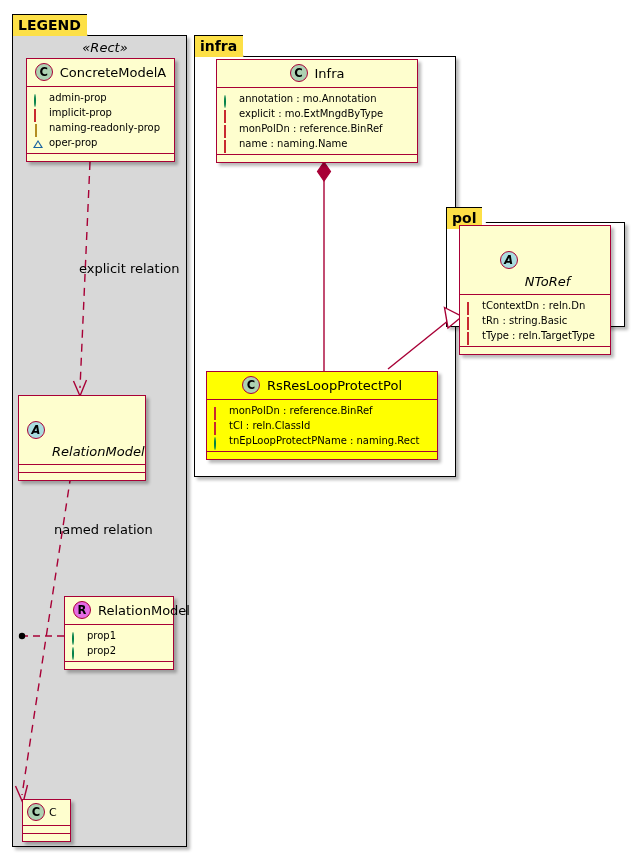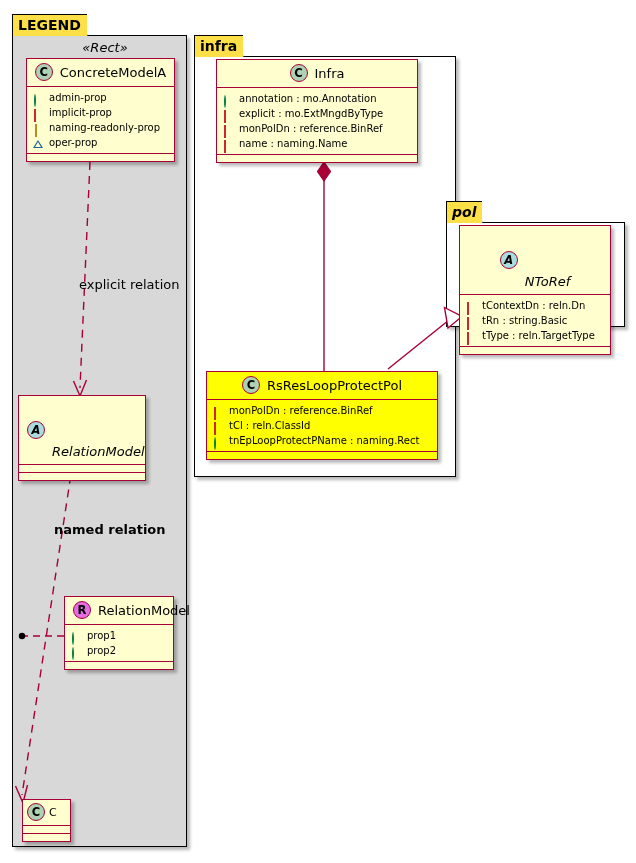--- a/index.html
+++ b/index.html
@@ -70,21 +70,21 @@
     left: 194px; top: 56px;
     width: 262px; height: 421px;
     background: #ffffff;
   }
   #tab-infra { left: 194px; top: 35px; }
   #pkg-pol {
     left: 446px; top: 222px;
     width: 179px; height: 105px;
     background: #ffffff;
   }
-  #tab-pol { left: 446px; top: 201px; font-style: italic; }
+  #tab-pol { left: 446px; top: 207px; }
 
   .stereotype {
     position: absolute;
     font-size: 13px;
     font-style: italic;
     color: #000000;
     text-align: center;
   }
 
   
@@ -246,22 +246,22 @@
       <path d="M324,172 L324,372" fill="none" stroke="#A80036" stroke-width="1.4"></path>
       <path d="M324,162 L330.5,171.5 L324,181 L317.5,171.5 Z" fill="#A80036" stroke="#A80036" stroke-width="1.2"></path>
     </g>
 
     <g>
       <path d="M388,369 L449,320" fill="none" stroke="#A80036" stroke-width="1.4"></path>
       <path d="M444.5,307.5 L462,316.5 L448,328 Z" fill="#FFFFFF" stroke="#A80036" stroke-width="1.4"></path>
     </g>
   </svg>
 
-  <div class="edge-label" style="left:79px; top:261px;margin-top:16px;">explicit relation</div>
-  <div class="edge-label" style="left:54px; top:522px;font-weight:bold;">named relation</div>
+  <div class="edge-label" style="left:79px; top:261px;">explicit relation</div>
+  <div class="edge-label" style="left:54px; top:522px;">named relation</div>
 
   <div class="cls" style="left:26px; top:58px; width:149px;">
     <div class="cls-head">
       <span class="badge badge-C">C</span>
       <span class="cls-name">ConcreteModelA</span>
     </div>
     <div class="cls-attrs">
       <div class="attr">
         <span class="vis"><span class="vis-circle"></span></span>
         <span>admin-prop</span>

